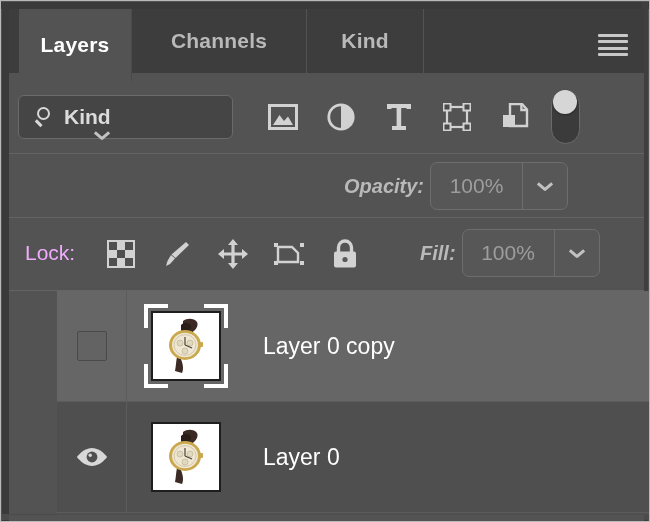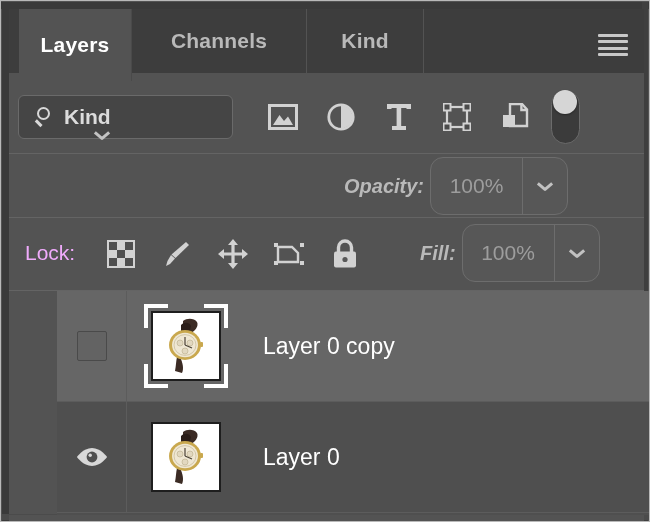--- a/index.html
+++ b/index.html
@@ -262,23 +262,23 @@
   .field-label {
     color: #b9b9b9;
     font-size: 20px;
     font-weight: bold;
     margin-right: 6px;
     font-style: italic;
   }
   .numfield {
     display: flex;
     align-items: stretch;
-    height: 58px;
+    height: 48px;
     border: 1px solid #6d6d6d;
-    border-radius: 13px;
+    border-radius: 7px;
     background: #575757;
     box-sizing: border-box;
   }
   .numfield .val {
     width: 91px;
     display: flex;
     align-items: center;
     justify-content: center;
     color: #9d9d9d;
     font-size: 21px;

